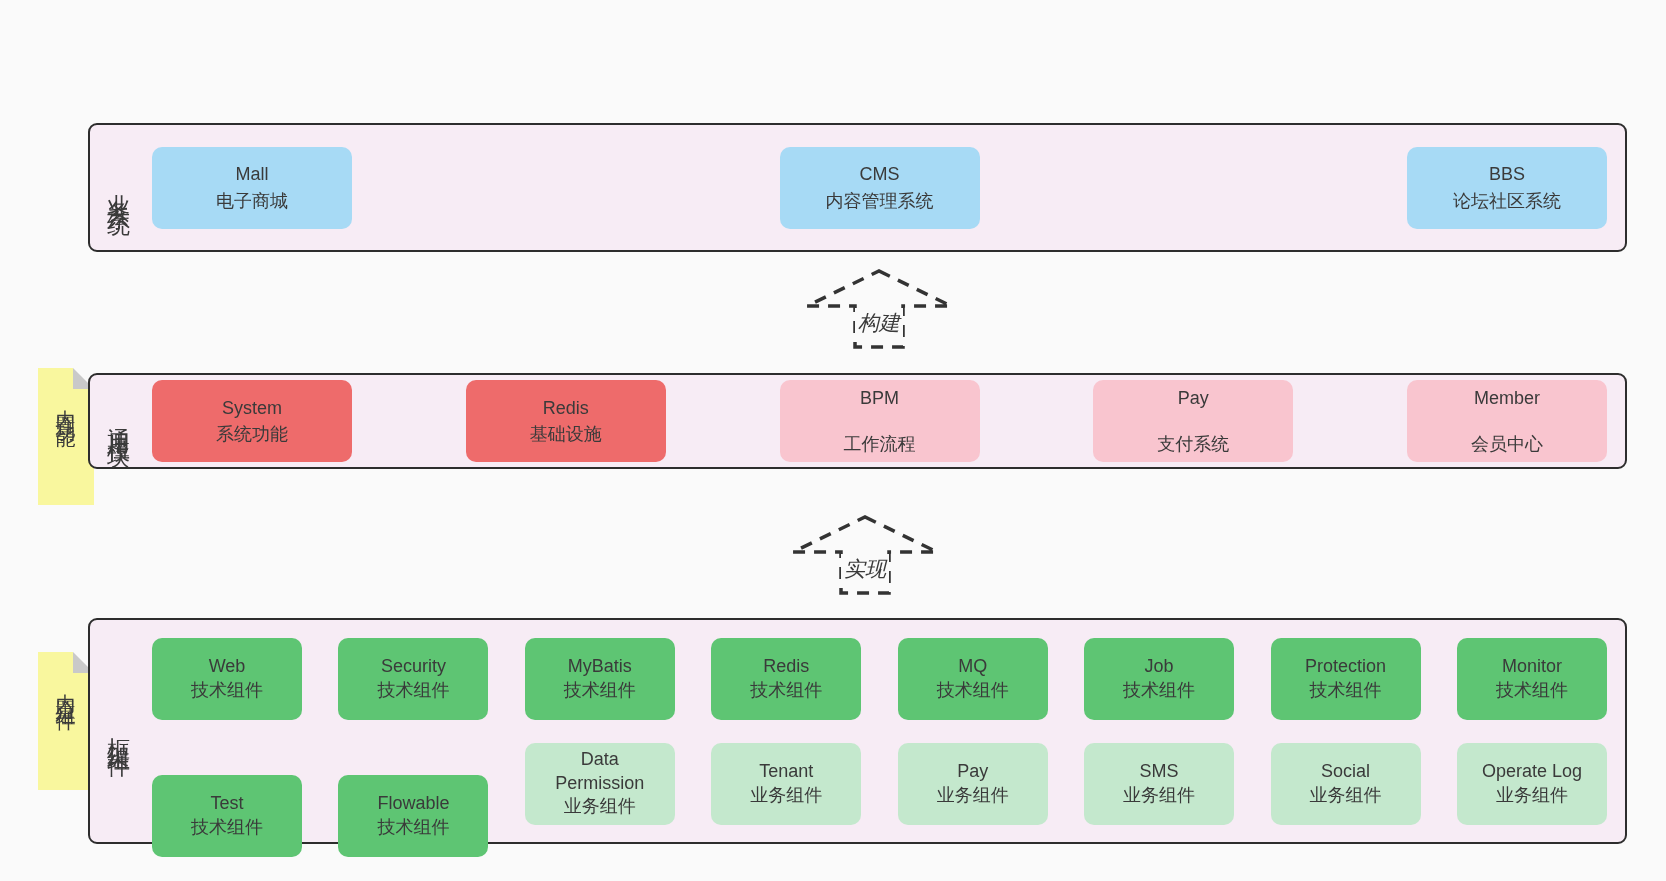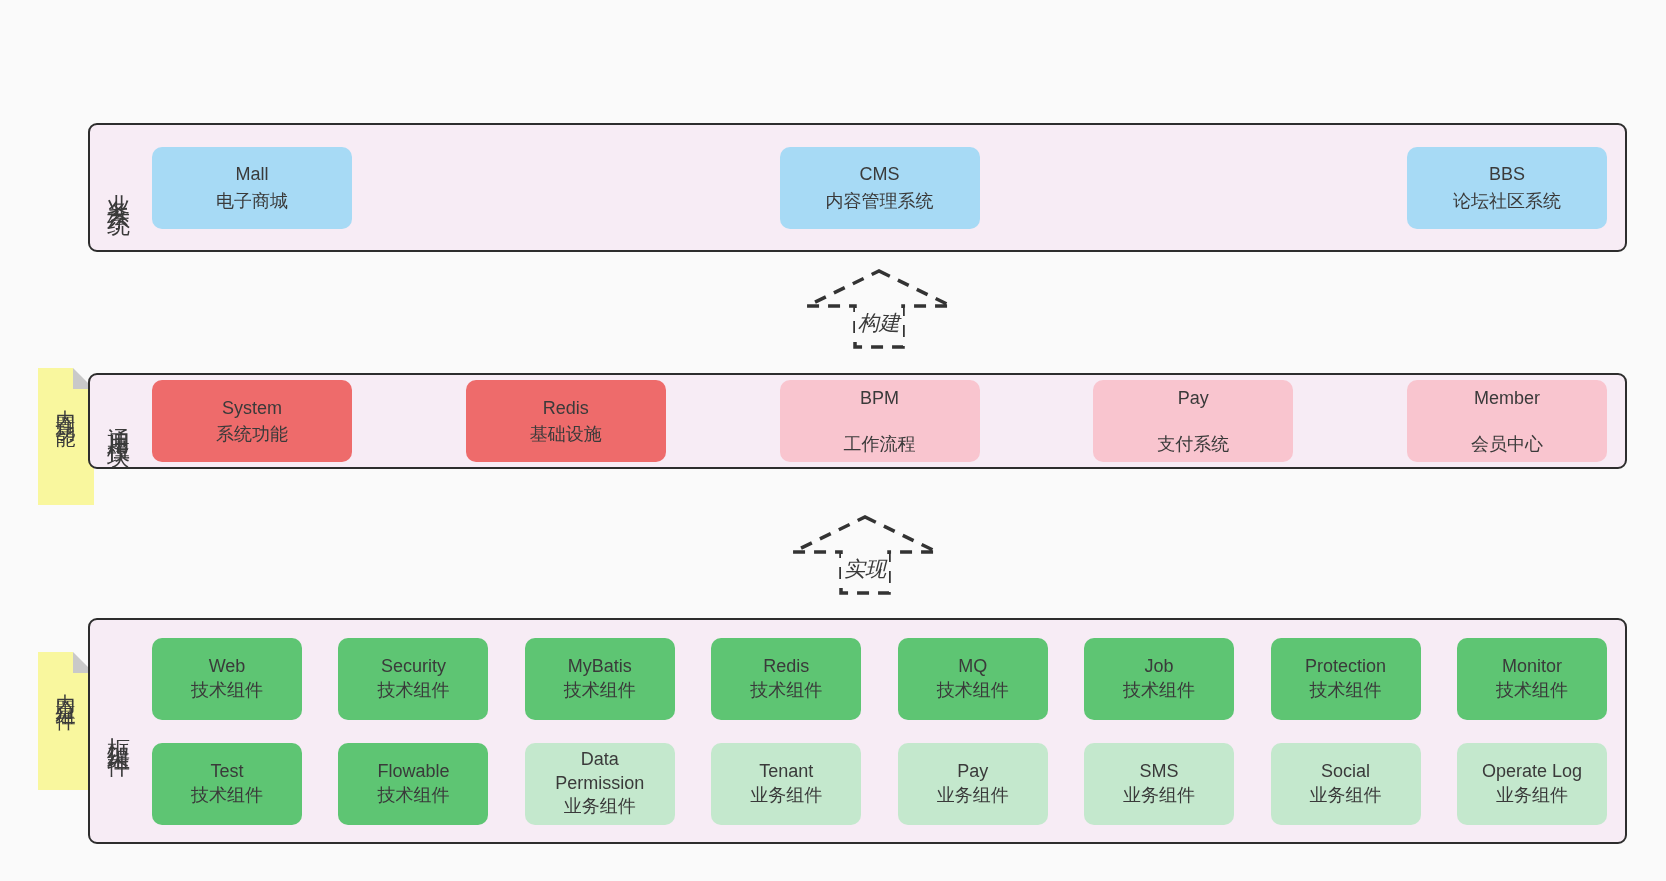--- a/index.html
+++ b/index.html
@@ -67,21 +67,21 @@
     font-size: 18px;
     line-height: 1.45;
   }
   .band1 .box, .band2 .box { width: 200px; }
   .band3 .box { width: 150px; line-height: 1.3; }
   .band3 .box-title { max-width: 112px; }
 
   .box[data-variant="blue"]       { background: var(--blue, #a7daf5); }
   .box[data-variant="red"]        { background: var(--red, #ee6b6b); }
   .box[data-variant="pink"]       { background: var(--pink, #f9c5cf); gap: 20px; }
-  .box[data-variant="green"]      { background: var(--green, #5ec573); }
+  .box[data-variant="green"]      { background: var(--green, #5ec573); margin-top: 32px; }
   .box[data-variant="greenLight"] { background: var(--greenLight, #c4e8cd); }
 
   
   .note {
     position: absolute;
     left: 38px;
     width: 56px;
     background: var(--noteYellow, #f9f79e);
     z-index: 0;
     display: flex;

